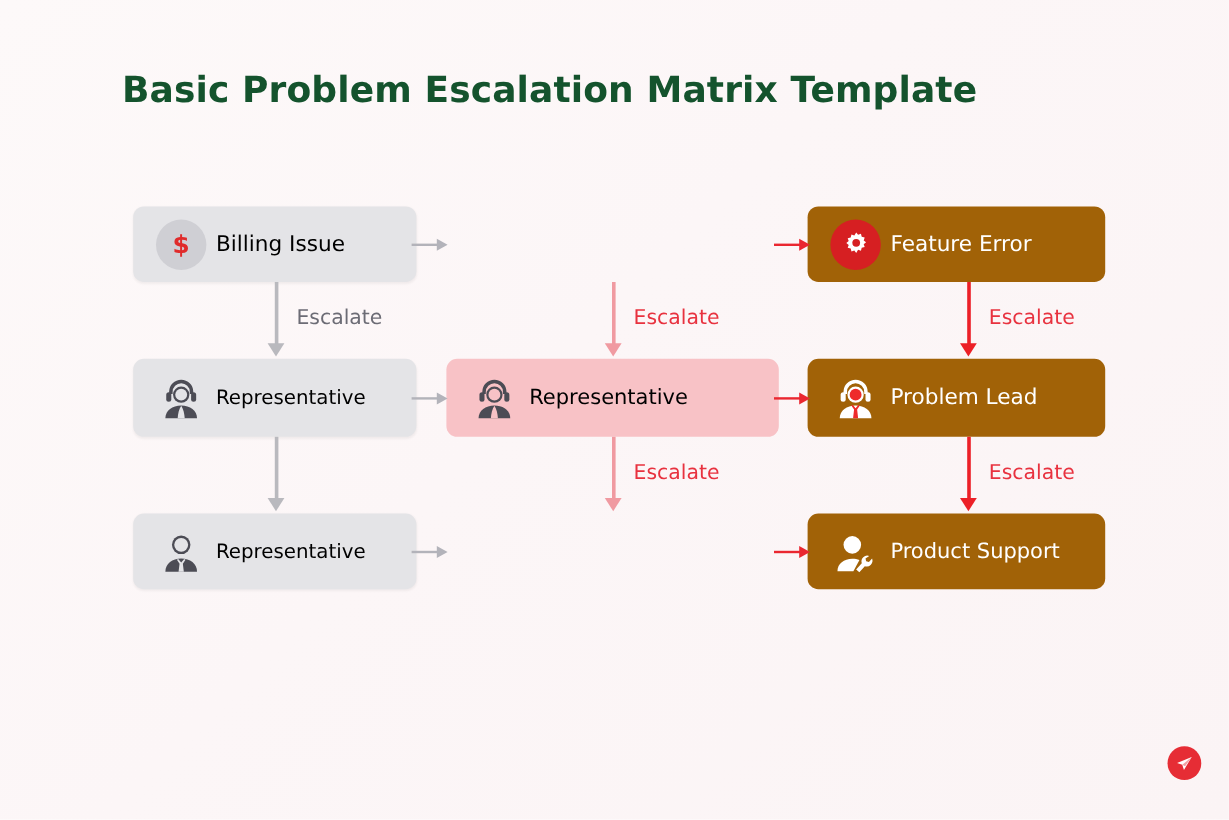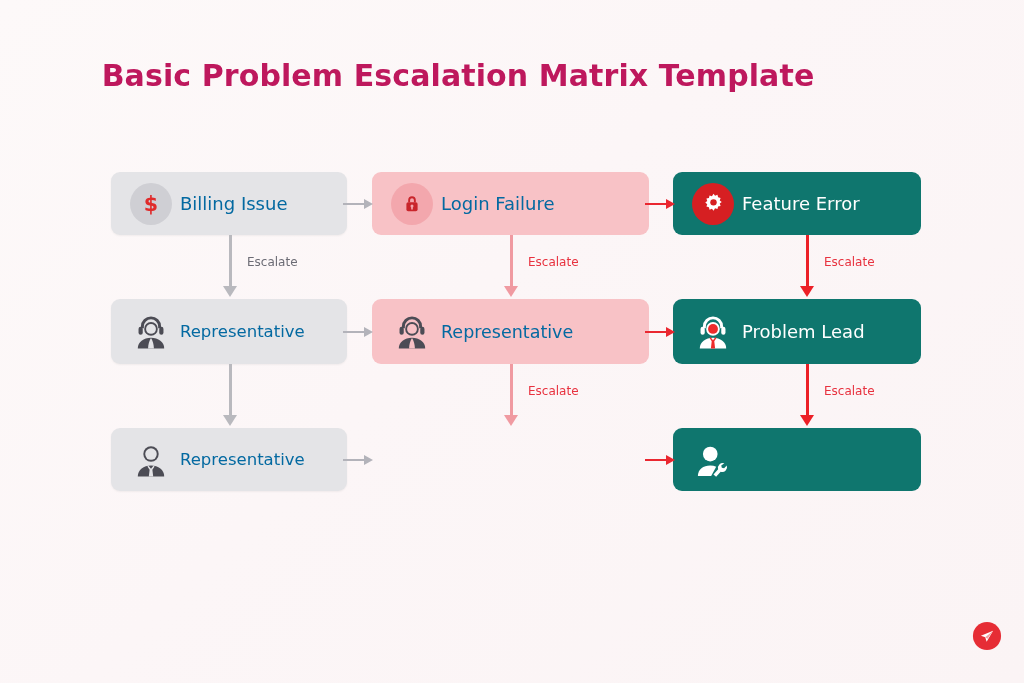--- a/index.html
+++ b/index.html
@@ -17,21 +17,21 @@
 
   
   .title {
     position: absolute;
     top: 58px;
     left: 0;
     width: 916px;
     text-align: center;
     font-size: 30px;
     font-weight: bold;
-    color: #be185d;
+    color: #14532d;
     letter-spacing: 0.1px;
   }
 
   
   .matrix {
     position: absolute;
     left: 111px;
     top: 172px;
     width: 810px;
     height: 325px;
@@ -50,38 +50,38 @@
   .c1 { left: 261px; width: 277px; }
   .c2 { left: 562px; width: 248px; }
 
   
   .r0 { top: 0px;   height: 63px; }
   .r1 { top: 127px; height: 65px; }
   .r2 { top: 256px; height: 63px; }
 
   .cell.gray  { background: #e4e4e7; box-shadow: 0 1px 2px rgba(0,0,0,0.05); }
   .cell.pink  { background: #f8c2c6; }
-  .cell.red   { background: #0f766e; }
+  .cell.red   { background: #a16207; }
 
   .cell-icon {
     flex: 0 0 auto;
     margin-left: 17px;
     margin-right: 6px;
     width: 46px;
     height: 46px;
     display: flex;
     align-items: center;
     justify-content: center;
   }
   .cell-label {
     font-size: 18px;
     white-space: nowrap;
   }
   .cell.gray .cell-label,
-  .cell.pink .cell-label { color: #0369a1; }
+  .cell.pink .cell-label { color: #000000; }
   .cell.red  .cell-label { color: #ffffff; }
 
   .cell.c0.r1 .cell-label,
   .cell.c0.r2 .cell-label { font-size: 16.5px; }
   .cell.c1.r1 .cell-label { font-size: 17.5px; }
   .cell.c2.r2 .cell-label { font-size: 17.5px; }
 
   
   .badge {
     width: 42px; height: 42px;
@@ -109,21 +109,21 @@
   }
   .vgray .vline { background: #b9b9be; }
   .vgray .vhead { border-top: 11px solid #b9b9be; }
   .vpink .vline { background: #f09aa1; }
   .vpink .vhead { border-top: 11px solid #f09aa1; }
   .vred  .vline { background: #ec2027; }
   .vred  .vhead { border-top: 11px solid #ec2027; }
 
   .esc-label {
     position: absolute;
-    font-size: 12px;
+    font-size: 17px;
     white-space: nowrap;
   }
   .esc-gray { color: #6c6c75; }
   .esc-red  { color: #e8323f; }
 
   
   .harrow {
     position: absolute;
     display: flex;
     align-items: center;
@@ -167,33 +167,20 @@
     <span class="cell-icon">
       <span class="badge gray">
         <svg width="26" height="26" viewBox="0 0 24 24">
           <text x="12" y="18.5" text-anchor="middle" font-family="DejaVu Sans, sans-serif" font-size="19" font-weight="bold" fill="#e02b2b">$</text>
         </svg>
       </span>
     </span>
     <span class="cell-label">Billing Issue</span>
   </div>
 
-  <div class="cell pink c1 r0">
-    <span class="cell-icon">
-      <span class="badge pink">
-        <svg width="24" height="24" viewBox="0 0 24 24" fill="#c9252b">
-          <path d="M8.2 10.2V8.1a3.8 3.8 0 1 1 7.6 0v2.1h-1.9V8.1a1.9 1.9 0 1 0-3.8 0v2.1z"></path>
-          <rect x="6.4" y="10.2" width="11.2" height="9.1" rx="1.8"></rect>
-          <circle cx="12" cy="13.9" r="1.5" fill="#f3a7ad"></circle>
-          <rect x="11.2" y="14.4" width="1.6" height="3.1" fill="#f3a7ad"></rect>
-        </svg>
-      </span>
-    </span>
-    <span class="cell-label">Login Failure</span>
-  </div>
 
   <div class="cell red c2 r0">
     <span class="cell-icon">
       <span class="badge red">
         <svg width="25" height="25" viewBox="0 0 24 24" fill="#ffffff">
           <path d="M12 2.6l1.5 1.9 2.3-.8.6 2.4 2.4.6-.8 2.3 1.9 1.5-1.9 1.5.8 2.3-2.4.6-.6 2.4-2.3-.8L12 19l-1.5-1.9-2.3.8-.6-2.4-2.4-.6.8-2.3L4.1 11l1.9-1.5-.8-2.3 2.4-.6.6-2.4 2.3.8z"></path>
           <circle cx="12" cy="10.9" r="3.1" fill="#d61f22"></circle>
         </svg>
       </span>
     </span>
@@ -259,20 +246,21 @@
 
 
   <div class="cell red c2 r2">
     <span class="cell-icon">
       <svg width="44" height="44" viewBox="0 0 48 48" fill="#ffffff">
         <circle cx="21" cy="17.5" r="8"></circle>
         <path d="M7.5 41.5c0-7 5.9-11.4 13.5-11.4 2.4 0 4.6.4 6.5 1.2L22 41.5z"></path>
         <path d="M36.4 27.6a5.3 5.3 0 0 0-6.8 6.6l-5.1 5.6 2.9 2.6 5-5.5a5.3 5.3 0 0 0 6.6-6.9l-2.9 3-2.5-.5-.6-2.5z"></path>
       </svg>
     </span>
+    <span class="cell-label">Product Support</span>
   </div>
 
   <div class="varrow vgray" style="left:99px; top:63px;">
     <div class="vline" style="height:52px;"></div>
       <div class="vhead"></div>
   </div>
   <span class="esc-label esc-gray" style="left:136px; top:83px;">Escalate</span>
 
   <div class="varrow vgray" style="left:99px; top:192px;">
     <div class="vline" style="height:52px;"></div>

